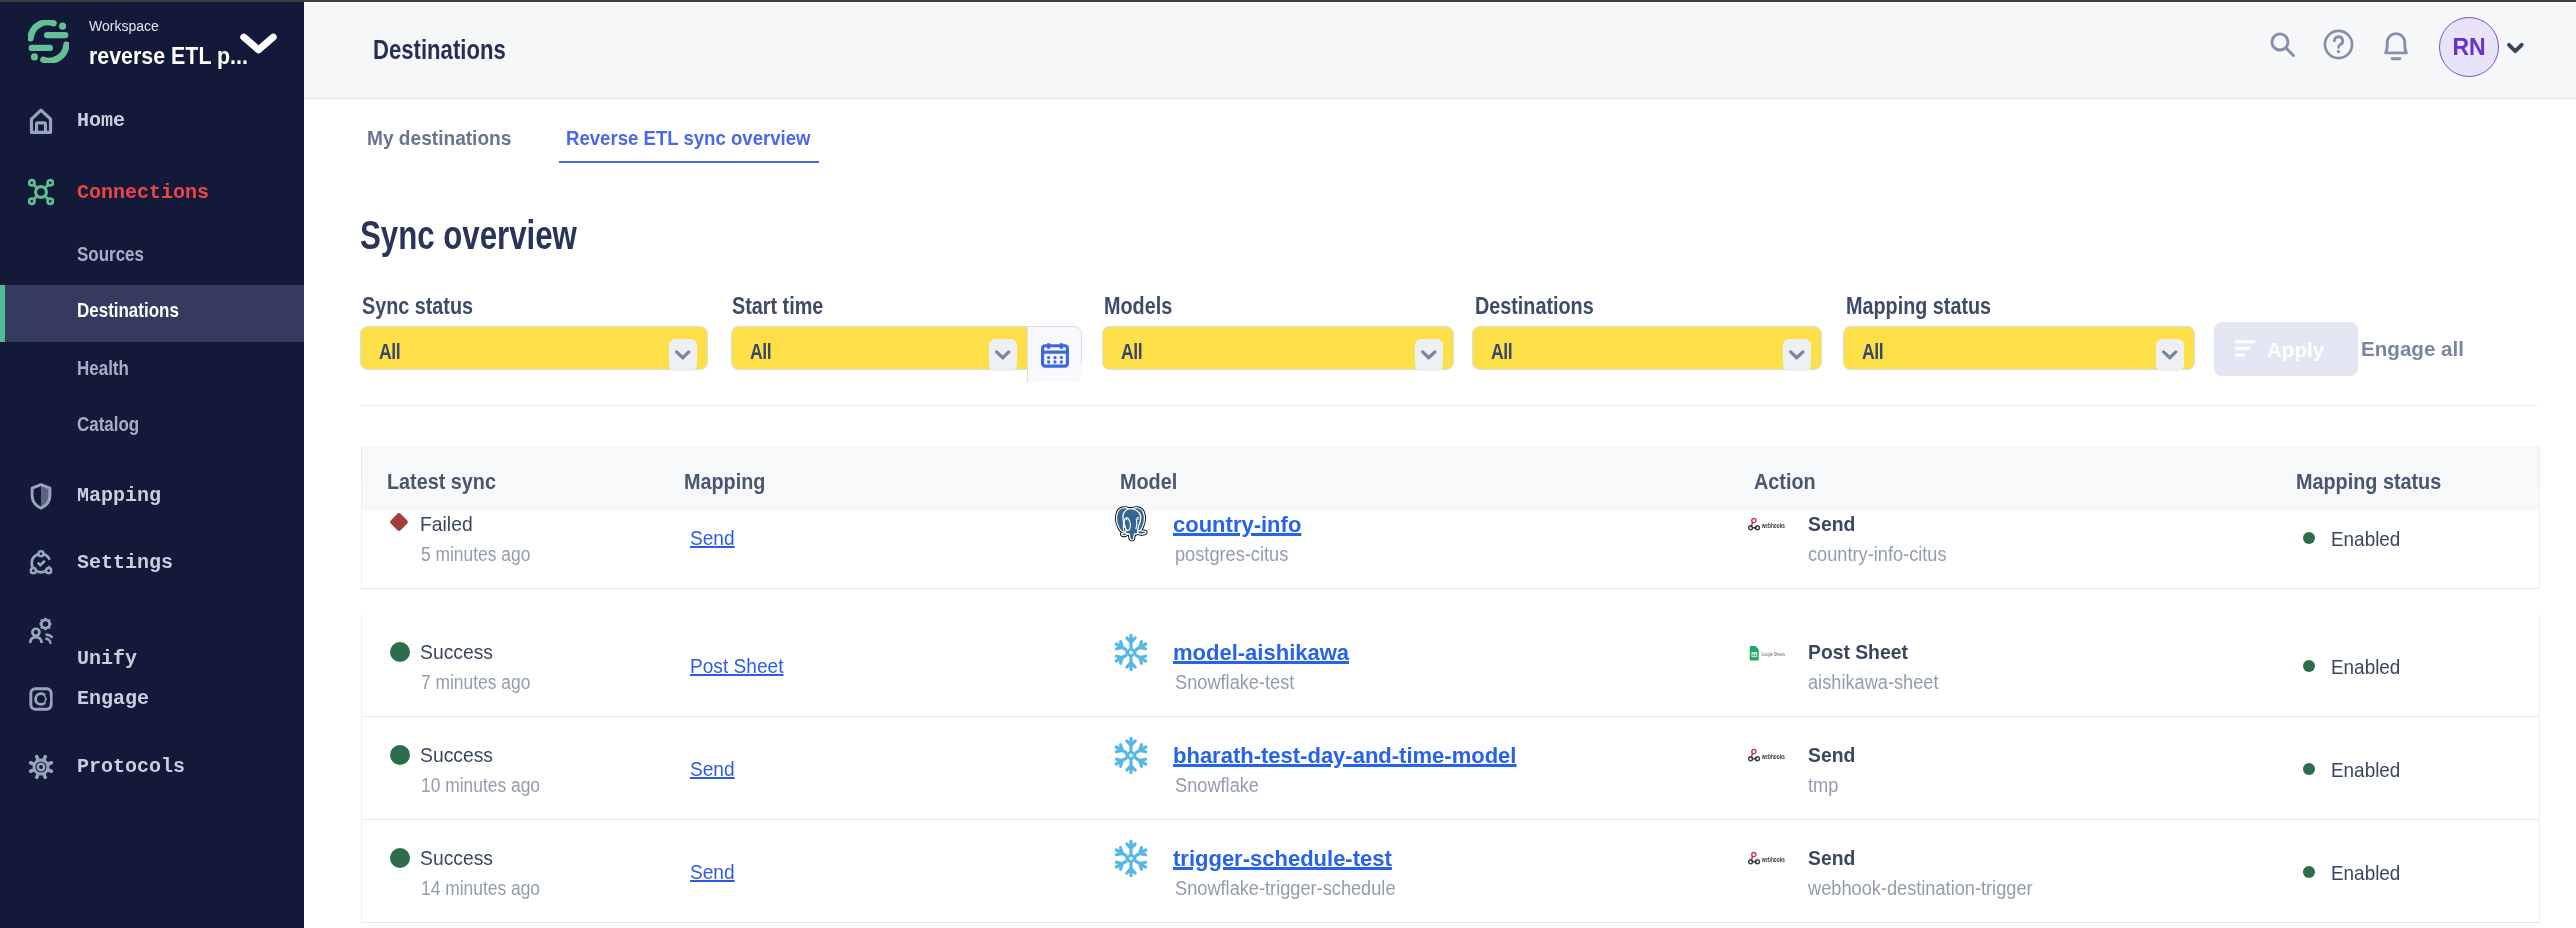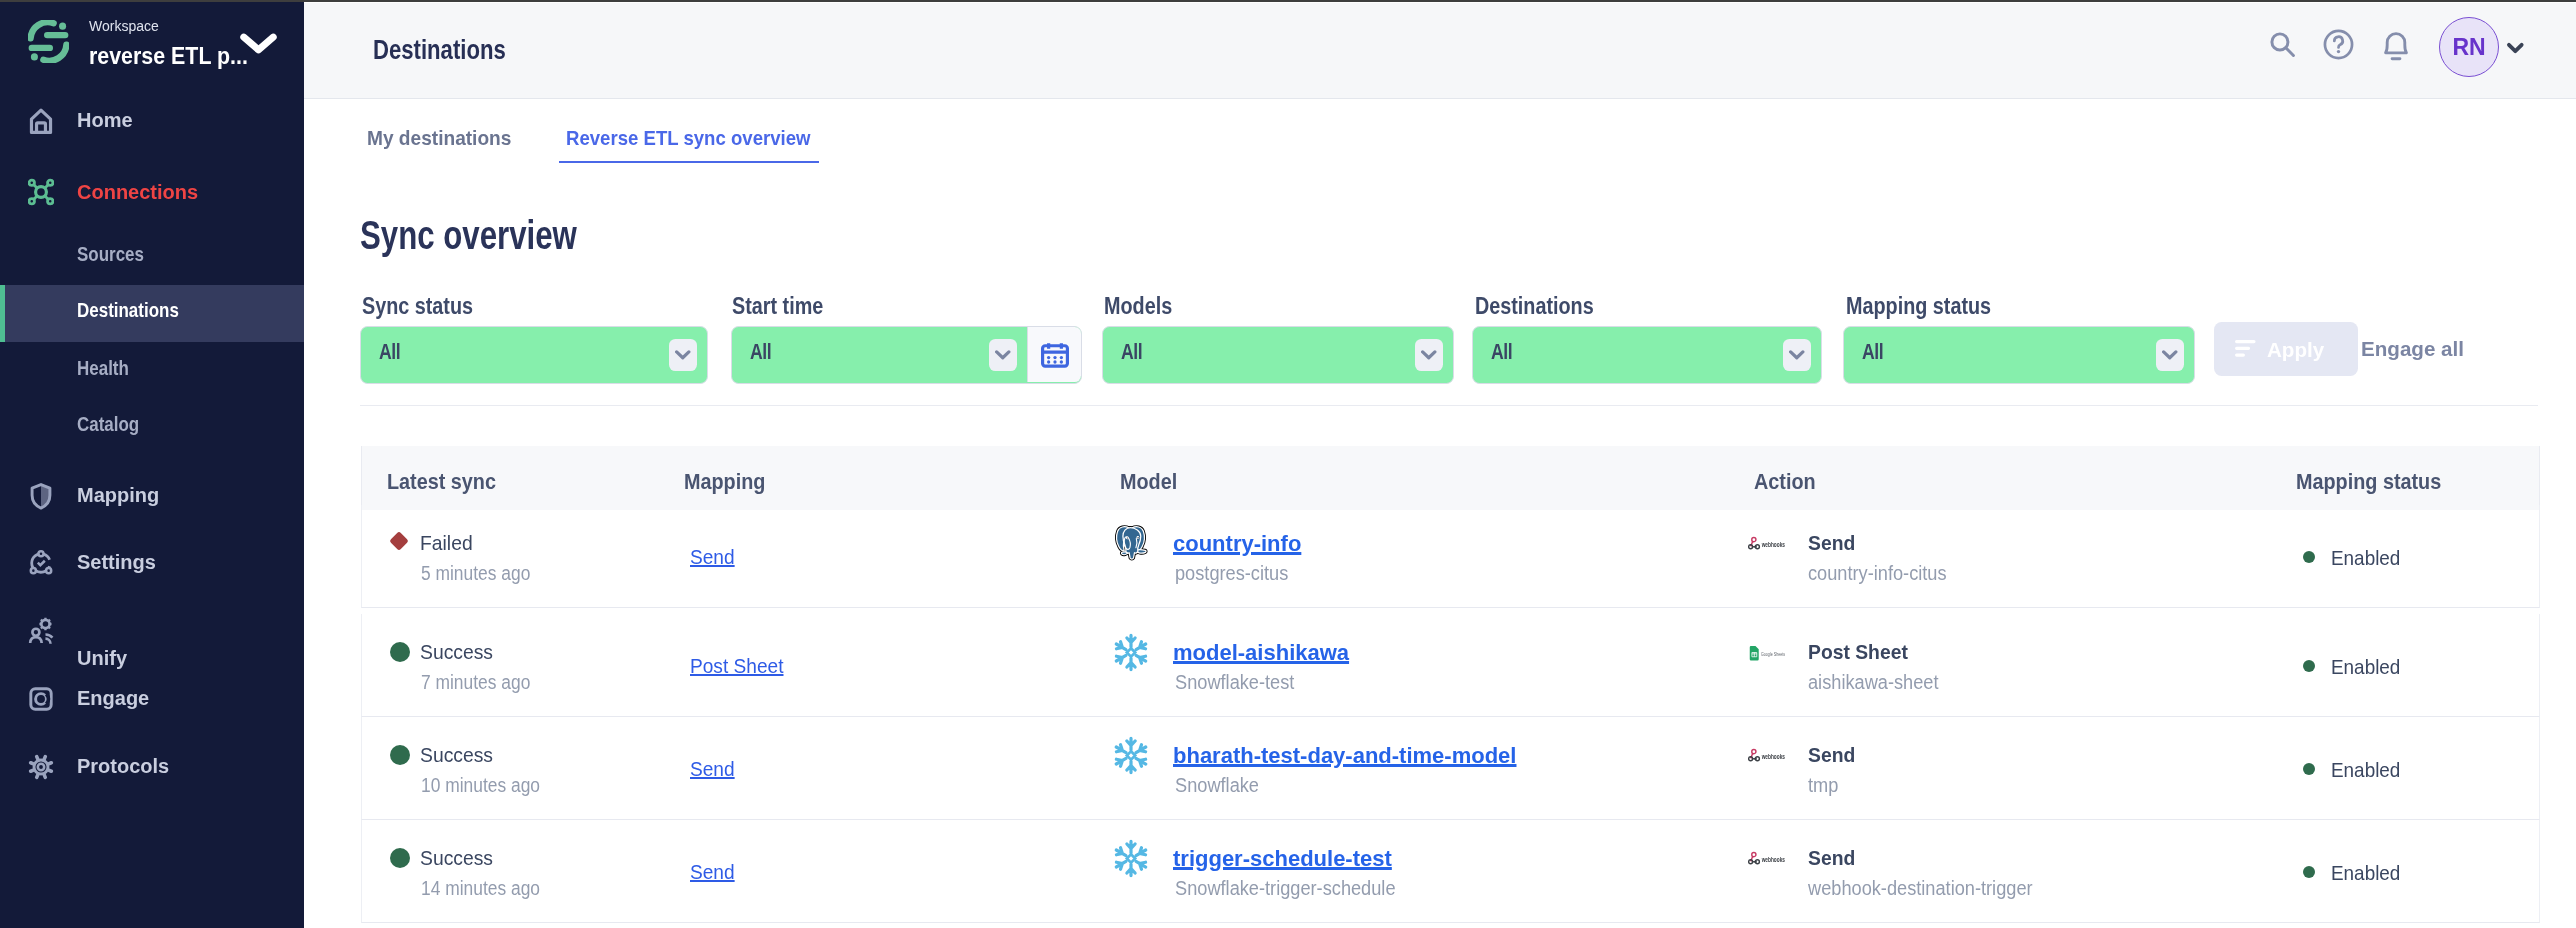--- a/index.html
+++ b/index.html
@@ -7,41 +7,41 @@
   font-family:"Liberation Sans", sans-serif; }
 .abs { position:absolute; }
 #page { position:relative; width:2576px; height:929px; }
 
 
 #topstrip { left:0; top:0; width:2576px; height:1.9px; background:#3e3e3e; z-index:9; }
 
 
 #sidebar { left:0; top:0; width:304px; height:929px; background:#131a39; }
 .navicon { position:absolute; left:28px; width:26px; height:28px; }
-.navtext { position:absolute; left:77px; font-size:20px; font-weight:600; color:#c9cedf; }
+.navtext { position:absolute; left:77px; font-size:20px; font-weight:600; color:#c9cedf;font-family:Liberation Mono, monospace; }
 .subtext { position:absolute; left:77px; font-size:19.3px; font-weight:600; color:#a6adc4; transform:scaleX(0.88); transform-origin:0 50%; }
 #active-row { left:0; top:285px; width:304px; height:57px; background:#343b5e; }
 #active-bar { left:0; top:285px; width:4.5px; height:57px; background:#4fbe92; }
 
 
 #topbar { left:304px; top:3.2px; width:2272px; height:96px; background:#f6f7f9; border-bottom:1.3px solid #e4e7ed; }
 #pagetitle { left:373px; top:34px; font-size:28px; font-weight:700; color:#272f55; transform:scaleX(0.79); transform-origin:0 50%; }
 
 
 .tab { position:absolute; font-size:21px; font-weight:600; }
 #tab1 { left:367px; top:126px; color:#6a7490; transform:scaleX(0.91); transform-origin:0 50%; }
 #tab2 { left:566px; top:126px; color:#4a68e8; transform:scaleX(0.885); transform-origin:0 50%; }
 #tabline { left:559px; top:161px; width:260px; height:1.9px; background:#4a68e8; }
 
 
 #h1 { left:360px; top:213px; font-size:40px; font-weight:700; color:#2a3359; transform:scaleX(0.78); transform-origin:0 50%; }
 
 
 .flabel { position:absolute; top:293px; font-size:23px; font-weight:600; color:#3e4a69; transform:scaleX(0.86); transform-origin:0 50%; }
-.fbox { position:absolute; top:326px; height:58px; background:#86efac; border:1.3px solid #d9dde7; border-radius:7.7px; }
+.fbox { position:absolute; top:326px; height:44px; background:#fde047; border:1.3px solid #d9dde7; border-radius:7.7px; }
 .fall { position:absolute; left:18px; top:11.6px; font-size:22.6px; font-weight:600; color:#3a4664; transform:scaleX(0.78); transform-origin:0 50%; letter-spacing:-0.6px; }
 .fchip { position:absolute; right:10.3px; top:12.3px; width:28px; height:32px; background:#eef0f6; border-radius:6.4px; }
 .fchev { position:absolute; left:6.4px; top:11px; }
 #applybtn { left:2214px; top:322px; width:144px; height:54px; background:#e4e7f3; border-radius:7.7px; }
 #clearall { left:2361px; top:337px; font-size:20.6px; font-weight:700; color:#7b85a3; }
 #fdivider { left:360px; top:405px; width:2178px; height:1.3px; background:#e9ebf1; }
 
 
 #thead { left:361px; top:446px; width:2179px; height:64px; background:#f7f8fa; border-left:1.3px solid #e9ebf1; border-right:1.3px solid #e9ebf1; }
 .th { position:absolute; top:22.6px; font-size:22px; font-weight:600; color:#4a5571; transform:scaleX(0.9); transform-origin:0 50%; }
@@ -222,21 +222,21 @@
   <div class="abs" id="clearall">Engage all</div>
   <div class="abs" id="fdivider"></div>
   <div class="abs" id="thead">
     <div class="th" style="left:25px">Latest sync</div>
     <div class="th" style="left:322px">Mapping</div>
     <div class="th" style="left:758px">Model</div>
     <div class="th" style="left:1392px">Action</div>
     <div class="th" style="left:1934px">Mapping status</div>
   </div>
 
-  <div class="row" style="top:505px">
+  <div class="row" style="top:486px">
     <div class="abs" style="left:30px;top:29px;width:14px;height:14px;">
         <div style="width:14px;height:14px;background:#a43e3e;border-radius:2.6px;transform:rotate(45deg)"></div>
       </div>
     <div class="stext">Failed</div>
     <div class="stime">5 minutes ago</div>
     <div class="sendlink">Send</div>
     <svg class="micon" viewBox="0 0 52 56" style="width:35px;height:37px">
       <g fill="#000" stroke="#000" stroke-width="4.6" stroke-linejoin="round" stroke-linecap="round">
         <path d="M24 6 C17 2.5 9 4 6.5 11 C4 18 5 28 8.5 34.5 C10.5 38.5 13.5 41 16.5 41 C14.5 34 14 15 24 6 Z"></path>
         <path d="M28 6 C35 2.5 43 4 45.5 11 C48 18 47 28 43.5 34.5 C41.5 38.5 38.5 41 35.5 41 C37.5 34 38 15 28 6 Z"></path>

